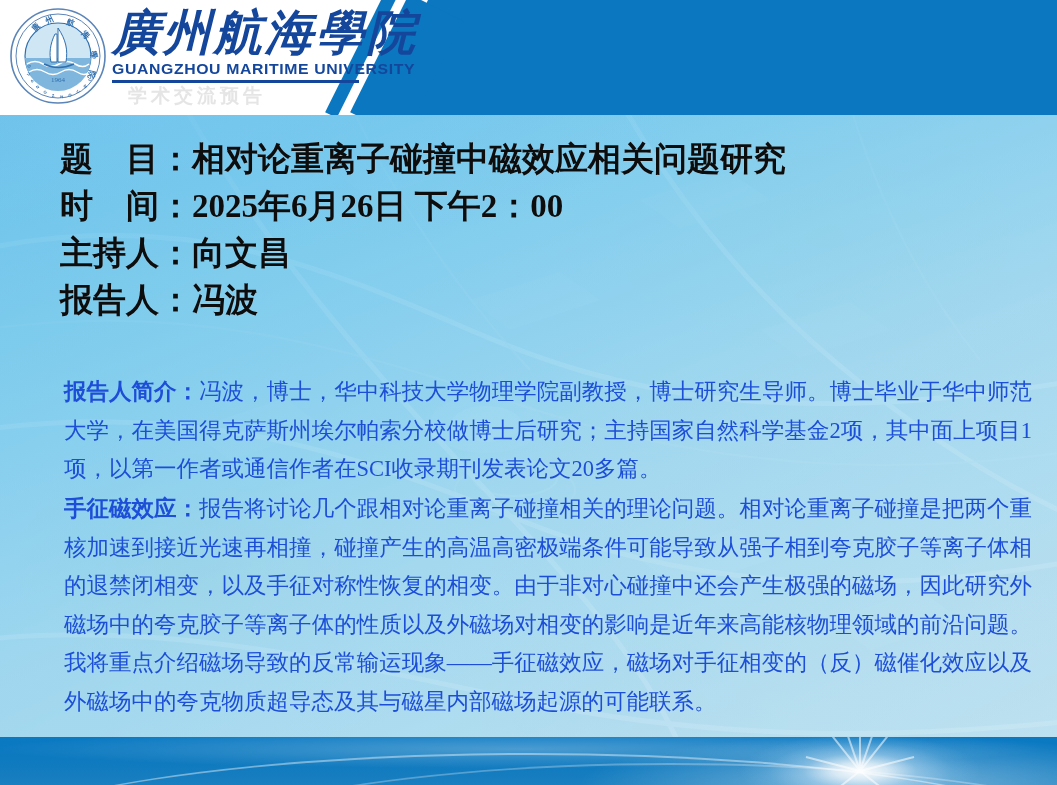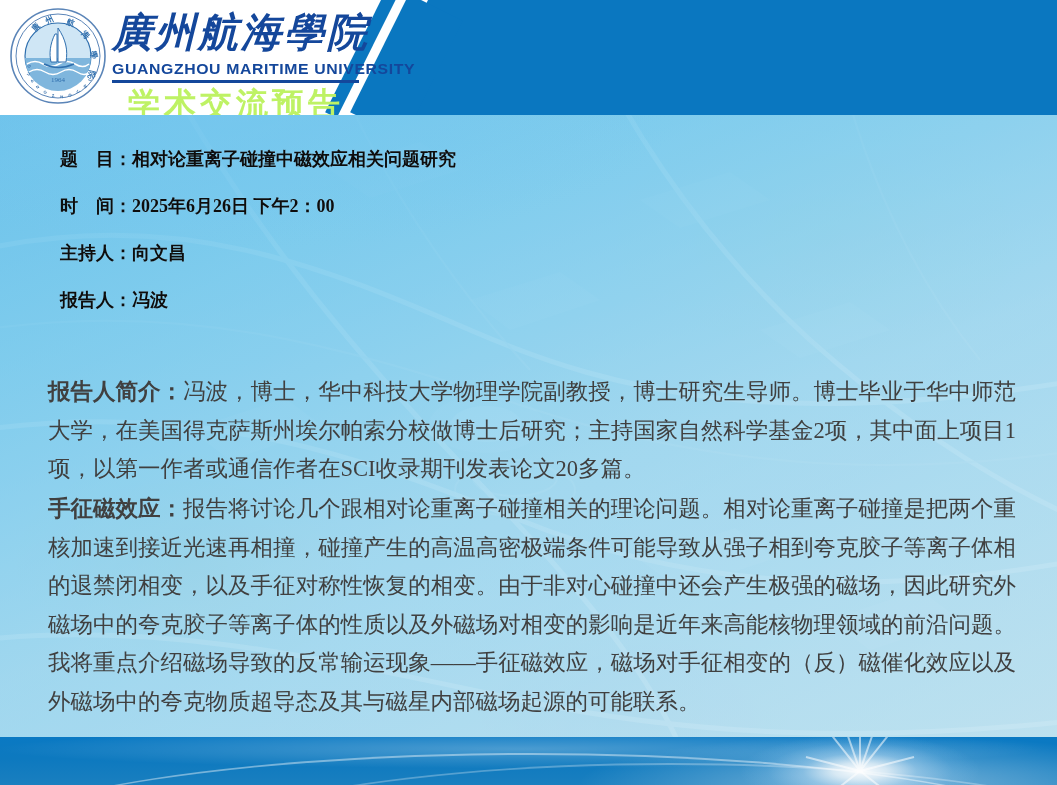--- a/index.html
+++ b/index.html
@@ -84,21 +84,21 @@
   .logo {
     position: absolute; left: 8px; top: 6px;
     width: 100px; height: 100px;
   }
   .logo svg { display: block; }
 
   
   .wordmark-cn {
     position: absolute; left: 112px; top: 8px;
     font-family: "Liberation Serif", "DejaVu Serif", serif;
-    font-size: 40px;
+    font-size: 48px;
     font-weight: bold;
     font-style: italic;
     letter-spacing: 3px;
     color: #14479b;
     line-height: 50px;
     white-space: nowrap;
   }
   .wordmark-en {
     position: absolute; left: 112px; top: 60px;
     font-size: 15.5px;
@@ -110,53 +110,53 @@
     transform-origin: left center;
   }
   .wordmark-rule {
     position: absolute; left: 112px; top: 80px;
     width: 247px; height: 2.5px;
     background: #14479b;
   }
   .wordmark-sub {
     position: absolute; left: 128px; top: 83px;
     font-family: "Liberation Serif", "DejaVu Serif", serif;
-    font-size: 32px;
+    font-size: 19px;
     font-weight: bold;
     letter-spacing: 4px;
-    color: #bef264;
+    color: #e5e5e5;
     white-space: nowrap;
   }
 
   
   .content {
     position: absolute; left: 0; top: 115px; width: 1057px; height: 670px;
     z-index: 4;
   }
   .field-list {
     position: absolute; left: 60px; top: 21px; width: 980px;
   }
   .field {
     font-family: "Liberation Serif", "DejaVu Serif", serif;
-    font-size: 18px;
+    font-size: 33px;
     font-weight: bold;
     color: #0d0d0d;
     line-height: 47px;
     white-space: nowrap;
     text-shadow: 0 0 1px rgba(255,255,255,.25);
   }
   .field .flabel { letter-spacing: 0px; }
   .field .fvalue { }
 
   .para {
     position: absolute;
-    left: 48px; width: 968px;
+    left: 64px; width: 968px;
     font-family: "Liberation Serif", "DejaVu Serif", serif;
     font-size: 22.5px;
-    color: #404040;
+    color: #1d4ed8;
     line-height: 38.5px;
     text-align: justify;
     text-justify: inter-character;
   }
   .para .ptitle { font-weight: bold; }
   #bio  { top: 258px; }
   #abs  { top: 375px; }
 
   
   .bottom-band {

